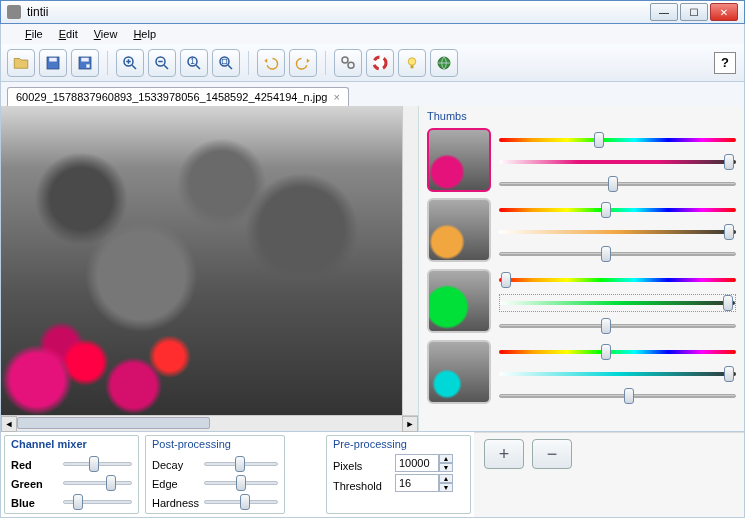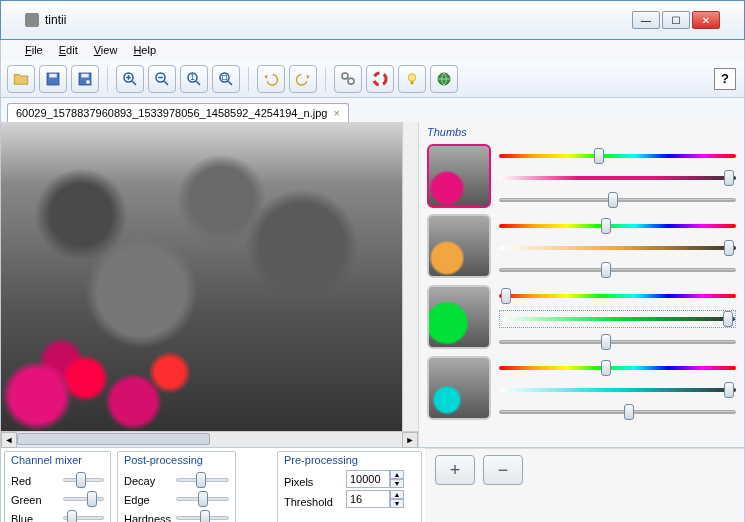--- a/index.html
+++ b/index.html
@@ -1,17 +1,17 @@
 <!DOCTYPE html>
 <html><head>
 <meta charset="utf-8">
 <style>
 * { box-sizing: border-box; margin: 0; padding: 0; font-family: "Segoe UI", Tahoma, sans-serif; font-size: 11px; }
 body { width: 745px; height: 522px; background: #fff; overflow: hidden; }
-.titlebar { height: 40px; background: linear-gradient(#fdfefe, #e6eef7); border: 1px solid #5a8bc5; display: flex; align-items: center; padding: 0 24px; position: relative; }
+.titlebar { height: 24px; background: linear-gradient(#fdfefe, #e6eef7); border: 1px solid #5a8bc5; display: flex; align-items: center; padding: 0 6px; position: relative; }
 .titlebar .icon { width: 14px; height: 14px; background: #888; margin-right: 6px; border-radius: 2px; }
 .titlebar .title { font-size: 12px; flex: 1; }
 .winbtns { display: flex; gap: 2px; }
 .winbtn { width: 28px; height: 18px; border: 1px solid #89a; border-radius: 2px; background: linear-gradient(#f6f9fc,#d7e4f0); display: flex; align-items: center; justify-content: center; font-size: 10px; }
 .winbtn.close { background: linear-gradient(#f28b82,#d93025); color: #fff; border-color: #a33; }
 .menubar { height: 20px; border-left: 1px solid #bcd; border-right: 1px solid #bcd; display: flex; align-items: center; padding: 0 16px; background: #f5f7fa; }
 .menubar .mi { padding: 2px 8px; cursor: default; }
 .menubar .mi u { text-decoration: underline; }
 .toolbar { height: 38px; border: 1px solid #bcd; border-top: none; background: linear-gradient(#fafcff,#e8eef6); display: flex; align-items: center; padding: 4px 6px; gap: 4px; position: relative; }
 .tbtn { width: 28px; height: 28px; border: 1px solid #a6b8cc; border-radius: 4px; background: linear-gradient(#fdfeff,#e4ecf4); display: flex; align-items: center; justify-content: center; font-size: 15px; cursor: pointer; }
@@ -38,21 +38,21 @@
     radial-gradient(circle at 35% 55%, #ff0044 10%, transparent 14%),
     radial-gradient(circle at 55% 75%, #d40f6c 14%, transparent 18%),
     radial-gradient(circle at 25% 40%, #c70a60 8%, transparent 12%),
     radial-gradient(circle at 70% 50%, #ff2d2d 8%, transparent 12%);
 }
 .hscroll { height: 16px; border-top:1px solid #ccc; background:#f0f0f0; display:flex; }
 .hscroll .arrow { width:16px; height:16px; border:1px solid #bbb; background:#e8e8e8; display:flex;align-items:center;justify-content:center; font-size:9px;}
 .hscroll .track { flex:1; background:#eaeaea; position:relative; }
 .hscroll .thumb { position:absolute; left:0; top:1px; height:12px; width:50%; background:#cfd8e3; border:1px solid #aab; border-radius:2px; }
 .vscroll { width:16px; background:#f0f0f0; border-left:1px solid #ccc;}
-.rightpane { flex:1; display:flex; flex-direction:column; background:#f6f6f6;font-style:italic; }
+.rightpane { flex:1; display:flex; flex-direction:column; background:#f6f6f6; }
 .panelhdr { font-size:11px; color:#1a4a9a; padding:4px 8px 2px; }
 .thumbsarea { flex:1; padding:4px 8px 8px; overflow:hidden; }
 .thumbrow { display:flex; align-items:center; gap:8px; margin-bottom:6px; }
 .thumb { width:64px; height:64px; border:2px solid #ccc; border-radius:6px; background:#666; position:relative; overflow:hidden;}
 .thumb.sel { border-color:#e5127b; }
 .slgroup { flex:1; display:flex; flex-direction:column; gap:6px; padding-top:4px; }
 .sliderwrap { height:16px; position:relative; }
 .sliderwrap.focused { border:1px dotted #6aa0da; padding:1px; height:18px;}
 .rail { position:absolute; left:0; right:0; top:50%; height:4px; transform:translateY(-50%); border-radius:2px; }
 .rail.gray { background:linear-gradient(#ddd,#999); border:1px solid #aaa;}
@@ -60,21 +60,21 @@
 .rail.pinkgrad { background:linear-gradient(to right,#fff,#e5127b,#e5127b,#333); }
 .rail.orange { background:linear-gradient(to right,#fff,#f2a63f,#333); }
 .rail.green { background:linear-gradient(to right,#fff,#00e038,#333); }
 .rail.cyan { background:linear-gradient(to right,#fff,#00d7d7,#333); }
 .knob { position:absolute; top:50%; width:10px; height:16px; background:linear-gradient(#fafafa,#d0d8e0); border:1px solid #6e8aa6; border-radius:3px; transform:translate(-50%,-50%); }
 .addremove { padding:6px 10px; display:flex; gap:8px; border-top:1px solid #ddd;}
 .sqbtn { width:40px; height:30px; border:1px solid #9aa; border-radius:4px; background:linear-gradient(#f8fafc,#e2e8ee); display:flex;align-items:center;justify-content:center; font-size:18px; color:#556; cursor:pointer;}
 .bottompanels { display:flex; height: 86px; border:1px solid #bcd; border-top:none; }
 .group { border:1px solid #bcc; margin:3px; border-radius:2px; padding:2px 6px 4px; display:flex; flex-direction:column; }
 .group .gt { font-size:11px; color:#1a4a9a; margin-bottom:2px;}
-.g1 { width:107px; } .g2 { width:119px; } .g3 { width:145px;margin-left:38px; }
+.g1 { width:135px;font-weight:bold; } .g2 { width:140px; } .g3 { width:145px;margin-left:38px; }
 .row { display:flex; align-items:flex-end; gap:6px; height:20px; }
 .row .lab { width:46px; font-size:11px;}
 .row .ssl { flex:1; position:relative; height:14px; }
 .row .ssl .rail { background:#dde3e9; border:1px solid #b9c2cd; }
 .spin { display:flex; }
 .spin input { width:44px; height:18px; border:1px solid #a7b5c6; font-size:11px; padding:1px 3px; background:#fff; }
 .spinbtns { display:flex; flex-direction:column; }
 .spinbtns div { width:14px; height:9px; border:1px solid #a7b5c6; background:#eef2f6; font-size:7px; line-height:7px; text-align:center;}
 .bottomright { flex:1; background:#f6f6f6; }
 </style>

